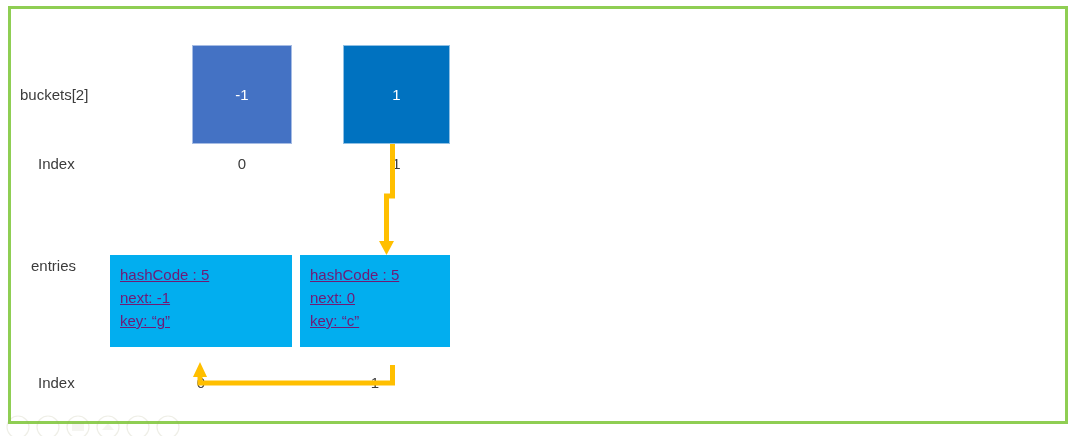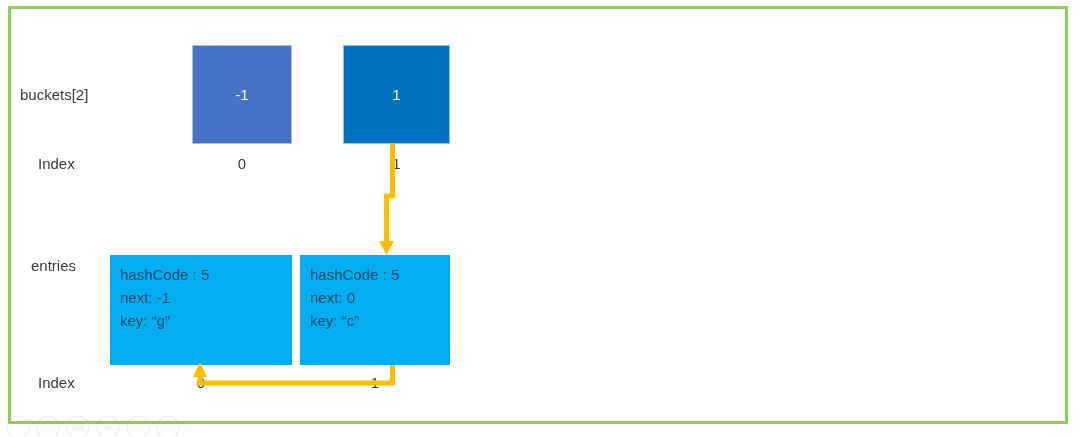--- a/index.html
+++ b/index.html
@@ -92,26 +92,27 @@
   }
   #bucket-index-0 { left: 192px; width: 100px; top: 156px; }
   #bucket-index-1 { left: 343px; width: 107px; top: 156px; }
   #entry-index-0 { left: 110px; width: 182px; top: 375px; }
   #entry-index-1 { left: 300px; width: 150px; top: 375px; }
 
   
   .entry-box {
     position: absolute;
     top: 255px;
-    height: 110px;
+    height: 92px;
     background: #02aeef;
-    color: #0c4a6e;
+    color: #701a75;
     font-size: 15px;
     box-sizing: border-box;
     padding: 8px 0 0 10px;
+    text-decoration: underline;
   }
   #entry-0 { left: 110px; width: 182px; }
   #entry-1 { left: 300px; width: 150px; }
   .entry-line {
     line-height: 23px;
     white-space: nowrap;
   }
 
   
   #arrows {

